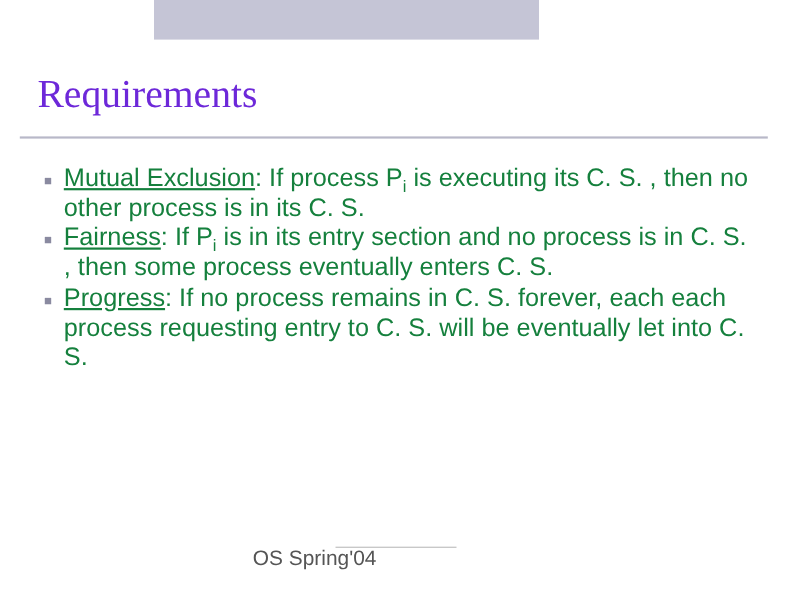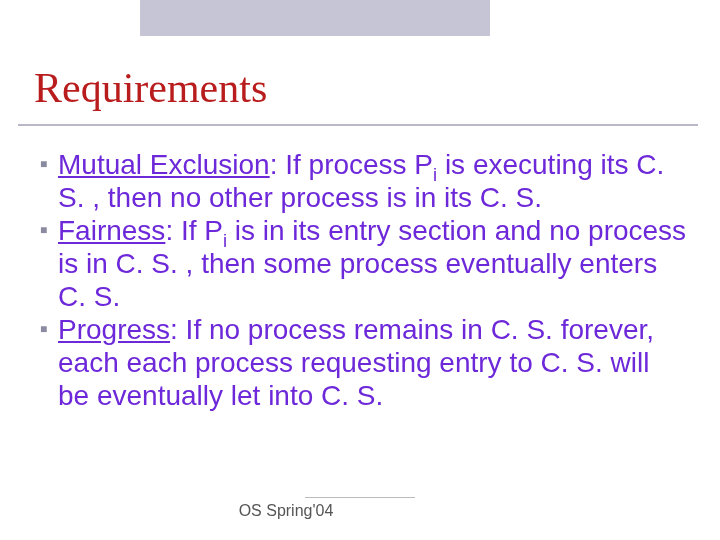--- a/index.html
+++ b/index.html
@@ -24,22 +24,22 @@
     left: 140px;
     width: 350px;
     height: 36px;
     background: #c5c5d6;
   }
   .title {
     position: absolute;
     top: 64px;
     left: 34px;
     font-family: "Comic Sans MS", "Comic Sans", cursive;
-    font-size: 42px;
-    color: #b91c1c;
+    font-size: 36px;
+    color: #6d28d9;
   }
   .title-rule {
     position: absolute;
     top: 124px;
     left: 18px;
     width: 680px;
     height: 0;
     border-top: 2px solid #b8b8c8;
   }
   .content {
@@ -55,23 +55,23 @@
   }
   .bullet {
     flex: 0 0 18px;
     margin-top: 10px;
     color: #8a8aa0;
     font-size: 12px;
     line-height: 12px;
   }
   .body {
     flex: 1;
-    font-size: 28px;
+    font-size: 23px;
     line-height: 1.18;
-    color: #6d28d9;
+    color: #15803d;
   }
   .term {
     text-decoration: underline;
   }
   sub {
     font-size: 0.65em;
     vertical-align: sub;
     line-height: 0;
   }
   .footer-sep {
@@ -81,21 +81,21 @@
     width: 110px;
     height: 0;
     border-top: 1px solid #bbb;
   }
   .footer {
     position: absolute;
     bottom: 20px;
     left: 0;
     width: 572px;
     text-align: center;
-    font-size: 16px;
+    font-size: 19px;
     color: #555;
     margin-top: 24px;
   }
 </style>
 </head>
 <body>
 
 <div class="slide">
   <div class="topbar"></div>
 

